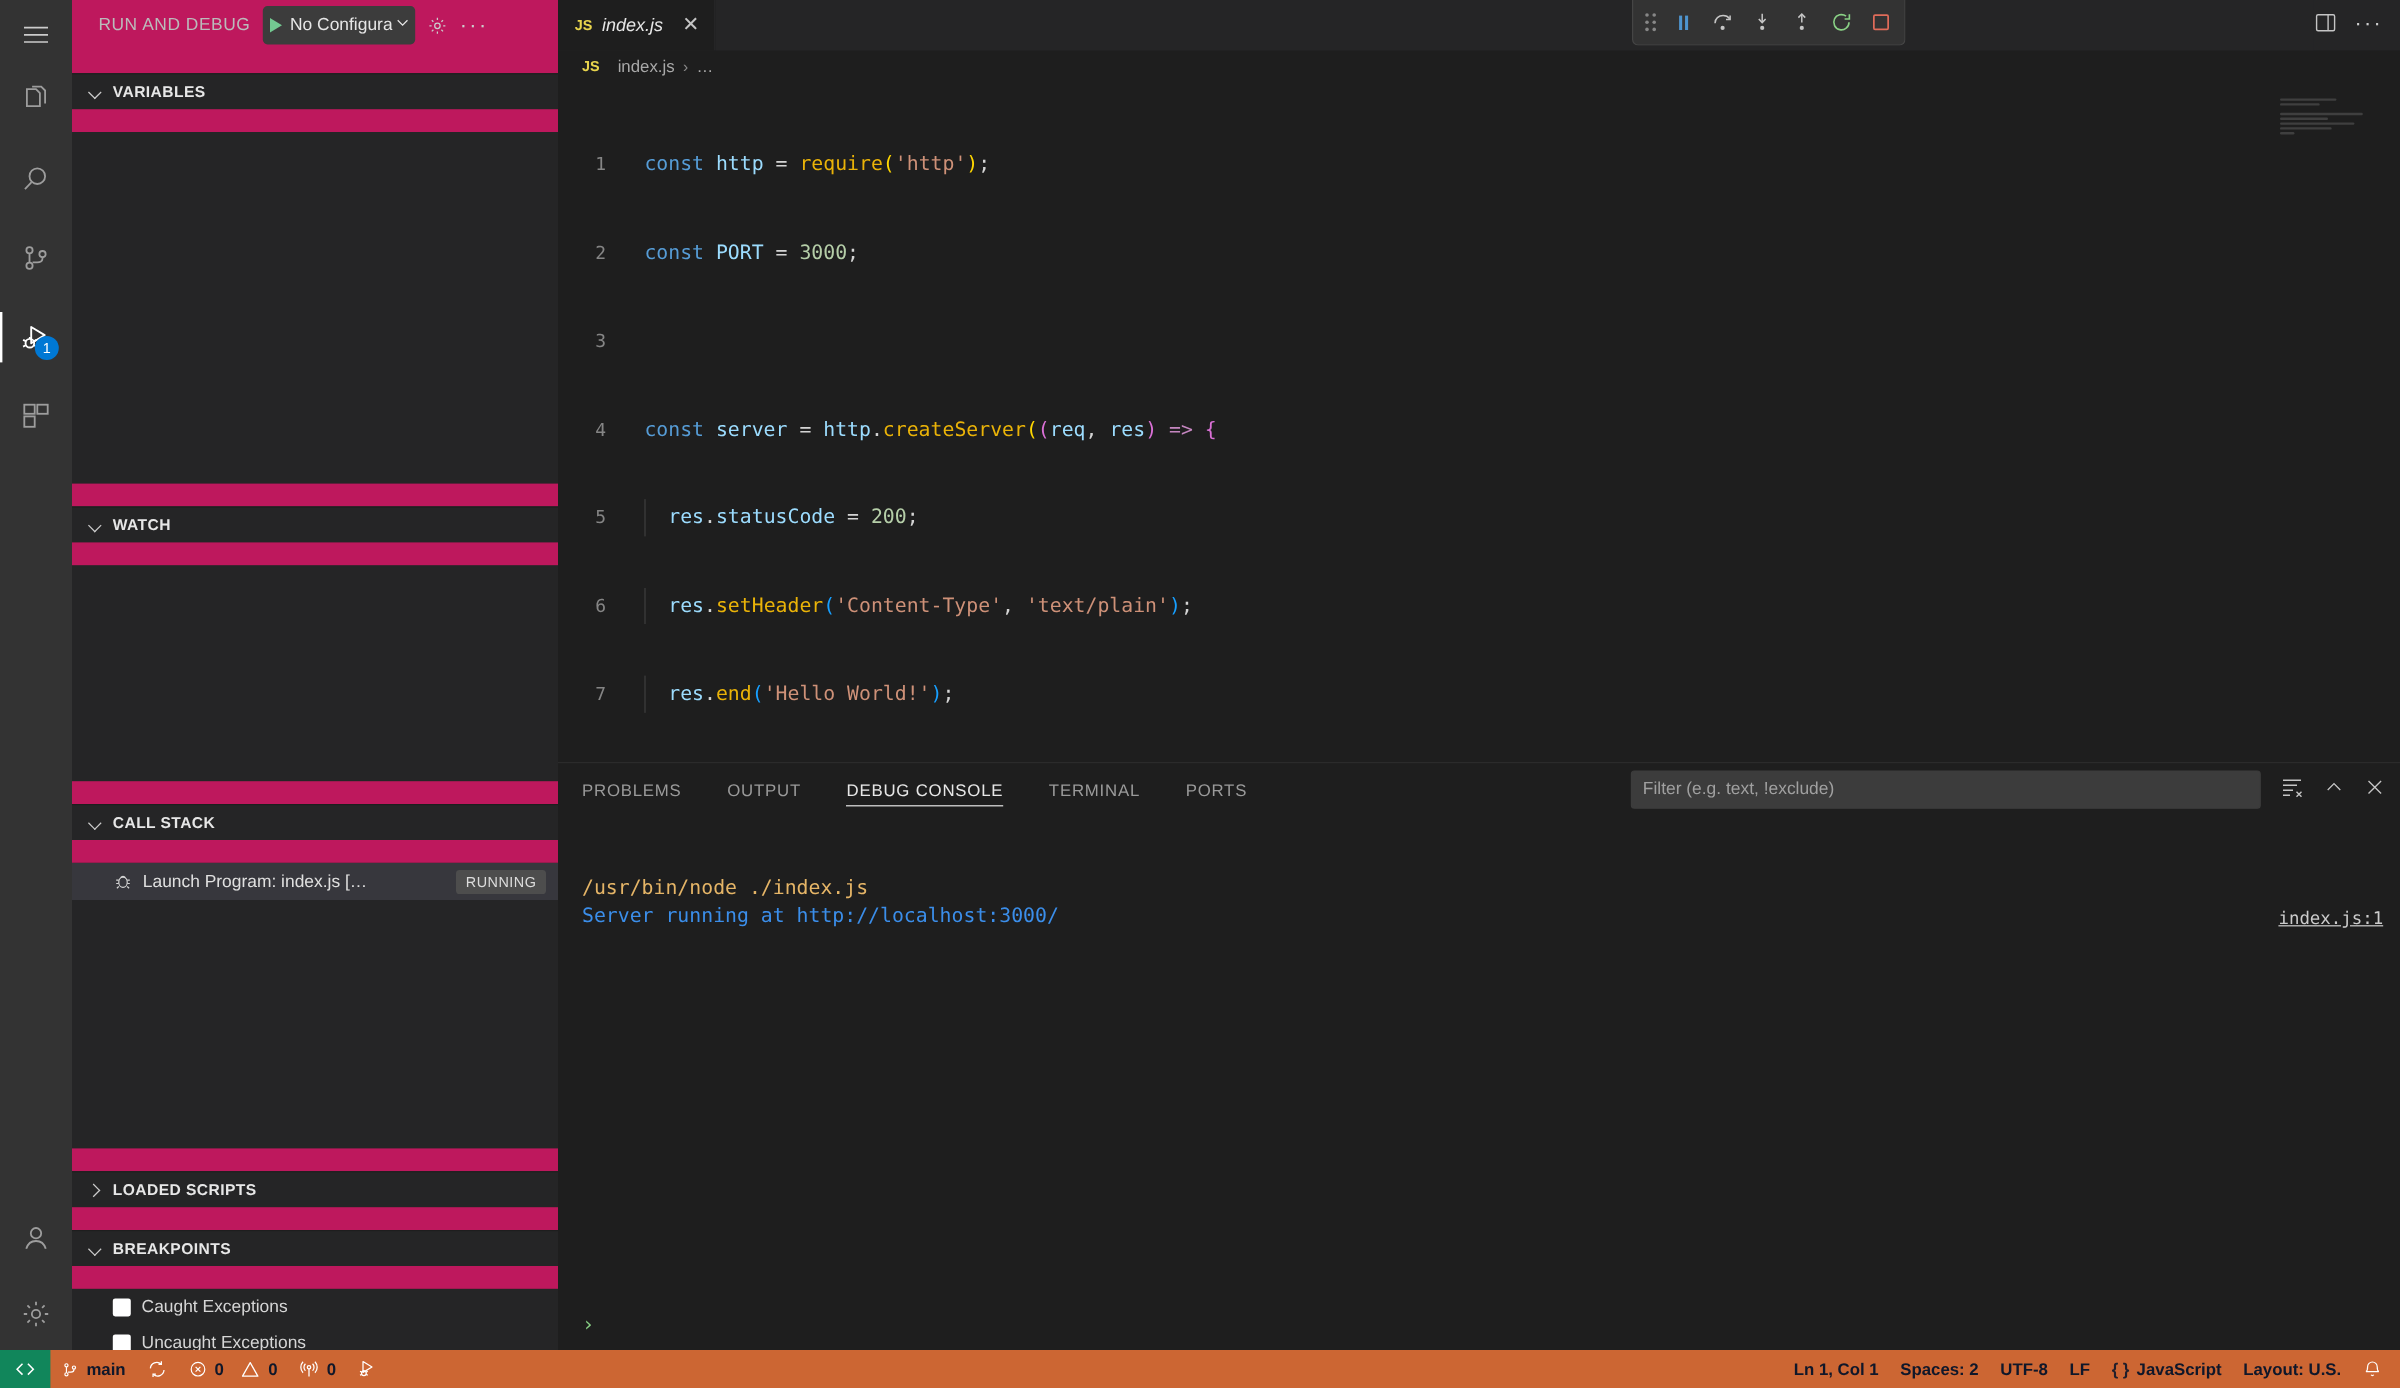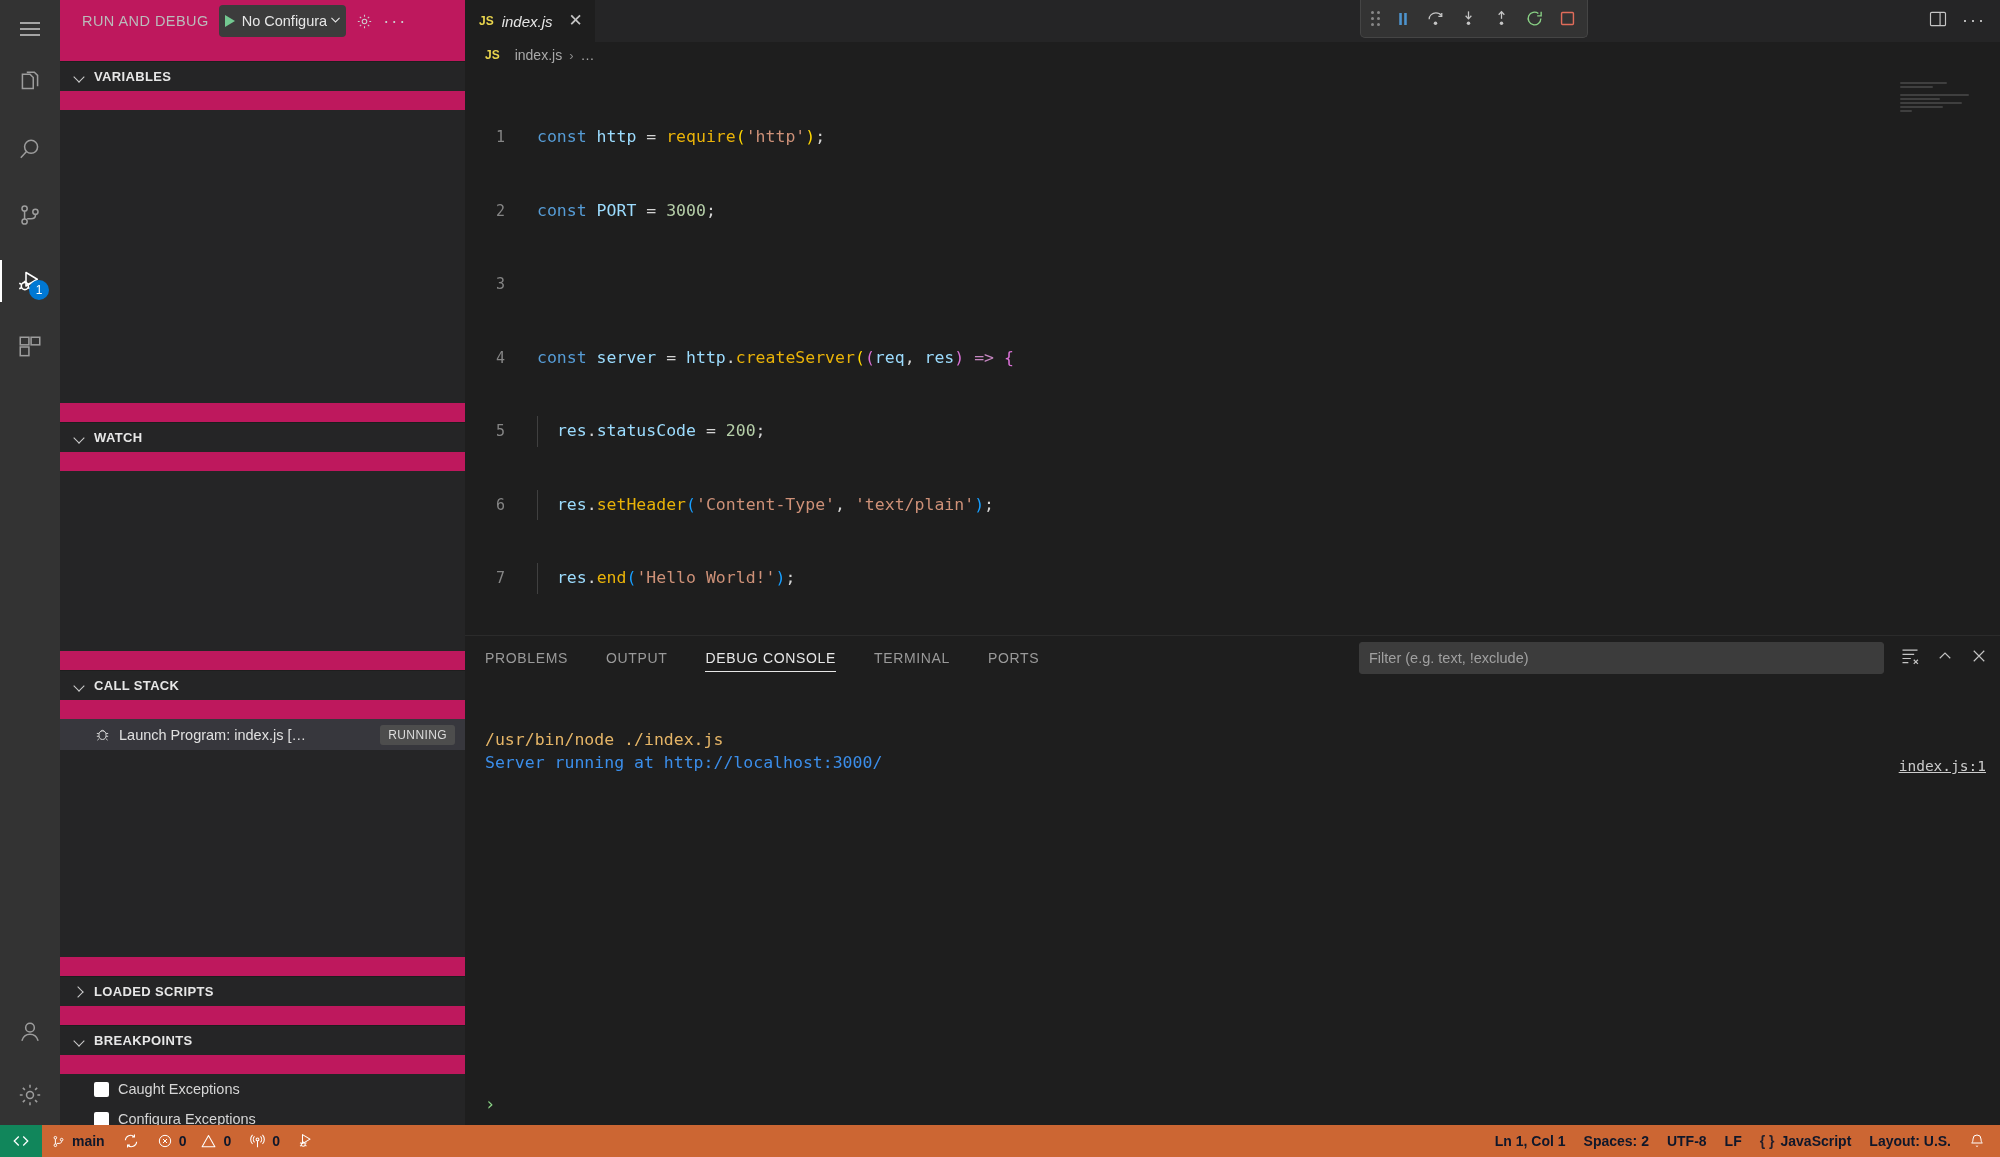--- a/index.html
+++ b/index.html
@@ -319,21 +319,21 @@
         <span class="twisty"></span>
         <span class="pane-title">BREAKPOINTS</span>
       </div>
       <div class="pane-body">
         <div class="bp-row">
           <span class="bp-check"></span>
           <span class="bp-label">Caught Exceptions</span>
         </div>
         <div class="bp-row">
           <span class="bp-check"></span>
-          <span class="bp-label">Configura Exceptions</span>
+          <span class="bp-label">Uncaught Exceptions</span>
         </div>
       </div>
     </div>
 
     <div class="main">
 
       <div class="tabbar">
         <div class="tab">
           <span class="js-icon">JS</span>
           <span class="tab-label">index.js</span>

